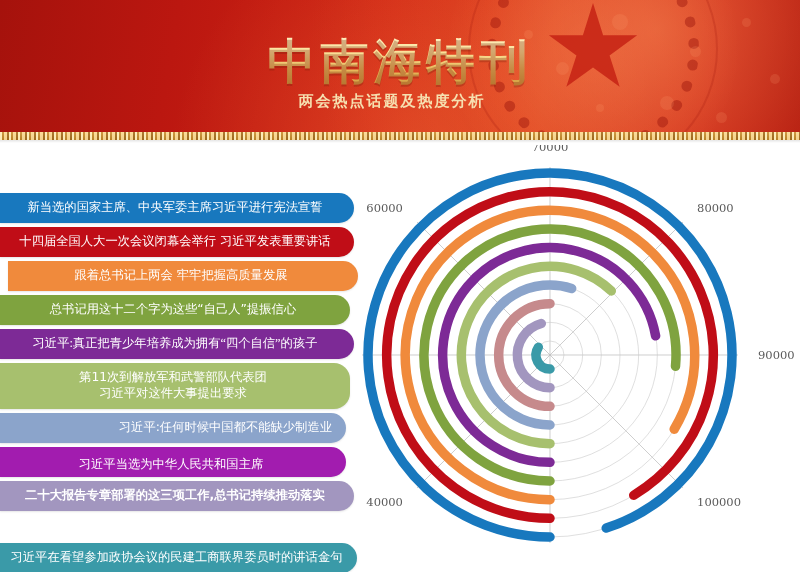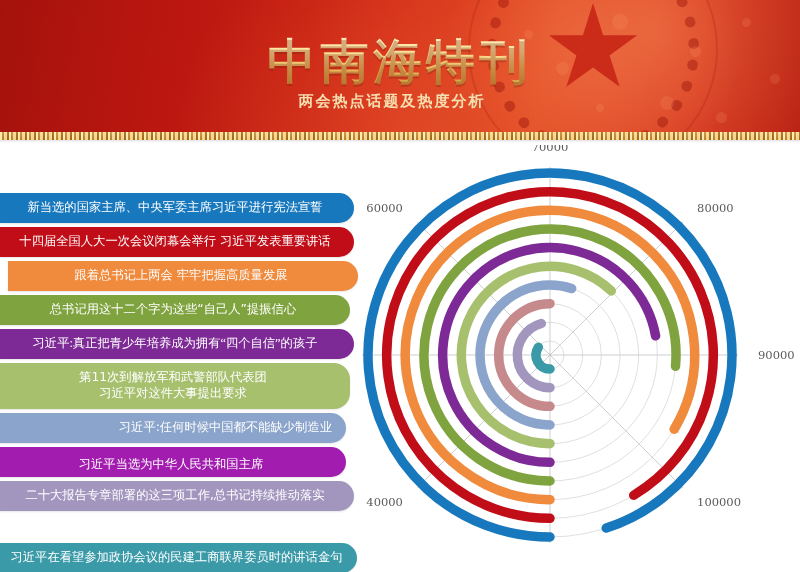--- a/index.html
+++ b/index.html
@@ -116,21 +116,21 @@
   <div class="labels">
       <div class="pill h1" style="background: rgb(24, 120, 190); width: 330px;"><span>新当选的国家主席、中央军委主席习近平进行宪法宣誓</span></div>
       <div class="pill h1" style="background: rgb(192, 13, 23); width: 330px;"><span>十四届全国人大一次会议闭幕会举行 习近平发表重要讲话</span></div>
       <div class="pill h1" style="background: rgb(240, 138, 60); width: 326px; margin-left: 8px;"><span>跟着总书记上两会 牢牢把握高质量发展</span></div>
       <div class="pill h1" style="background: rgb(127, 163, 63); width: 326px;"><span>总书记用这十二个字为这些“自己人”提振信心</span></div>
       <div class="pill h1" style="background: rgb(125, 42, 150); width: 330px; font-family: Liberation Serif, serif;"><span>习近平:真正把青少年培养成为拥有“四个自信”的孩子</span></div>
       <div class="pill h2" style="background: rgb(167, 192, 110); width: 326px;"><span>第11次到解放军和武警部队代表团
 习近平对这件大事提出要求</span></div>
       <div class="pill h1" style="background: rgb(139, 164, 203); width: 322px; justify-content: flex-end;"><span>习近平:任何时候中国都不能缺少制造业</span></div>
       <div class="pill h1" style="background: #a21caf; width: 322px; align-items: flex-end;"><span>习近平当选为中华人民共和国主席</span></div>
-      <div class="pill h1" style="background: rgb(162, 150, 191); width: 330px;"><span>二十大报告专章部署的这三项工作,总书记持续推动落实</span></div>
+      <div class="pill h1" style="background: rgb(162, 150, 191); width: 330px; font-weight: bold;"><span>二十大报告专章部署的这三项工作,总书记持续推动落实</span></div>
       <div class="pill h1" style="background: rgb(58, 154, 168); width: 333px; margin-top: 32px;"><span>习近平在看望参加政协会议的民建工商联界委员时的讲话金句</span></div>
     </div>
 
   <div class="chart">
     <svg width="455" height="427" viewBox="0 0 455 427">
       <g id="grid-g">
           <line x1="205" y1="210" x2="205" y2="22" stroke="#b9b9b9" stroke-width="0.7"></line>
           <line x1="205" y1="210" x2="337.936074863071" y2="77.06392513692907" stroke="#b9b9b9" stroke-width="0.7"></line>
           <line x1="205" y1="210" x2="393" y2="210" stroke="#b9b9b9" stroke-width="0.7"></line>
           <line x1="205" y1="210" x2="337.936074863071" y2="342.9360748630709" stroke="#b9b9b9" stroke-width="0.7"></line>

